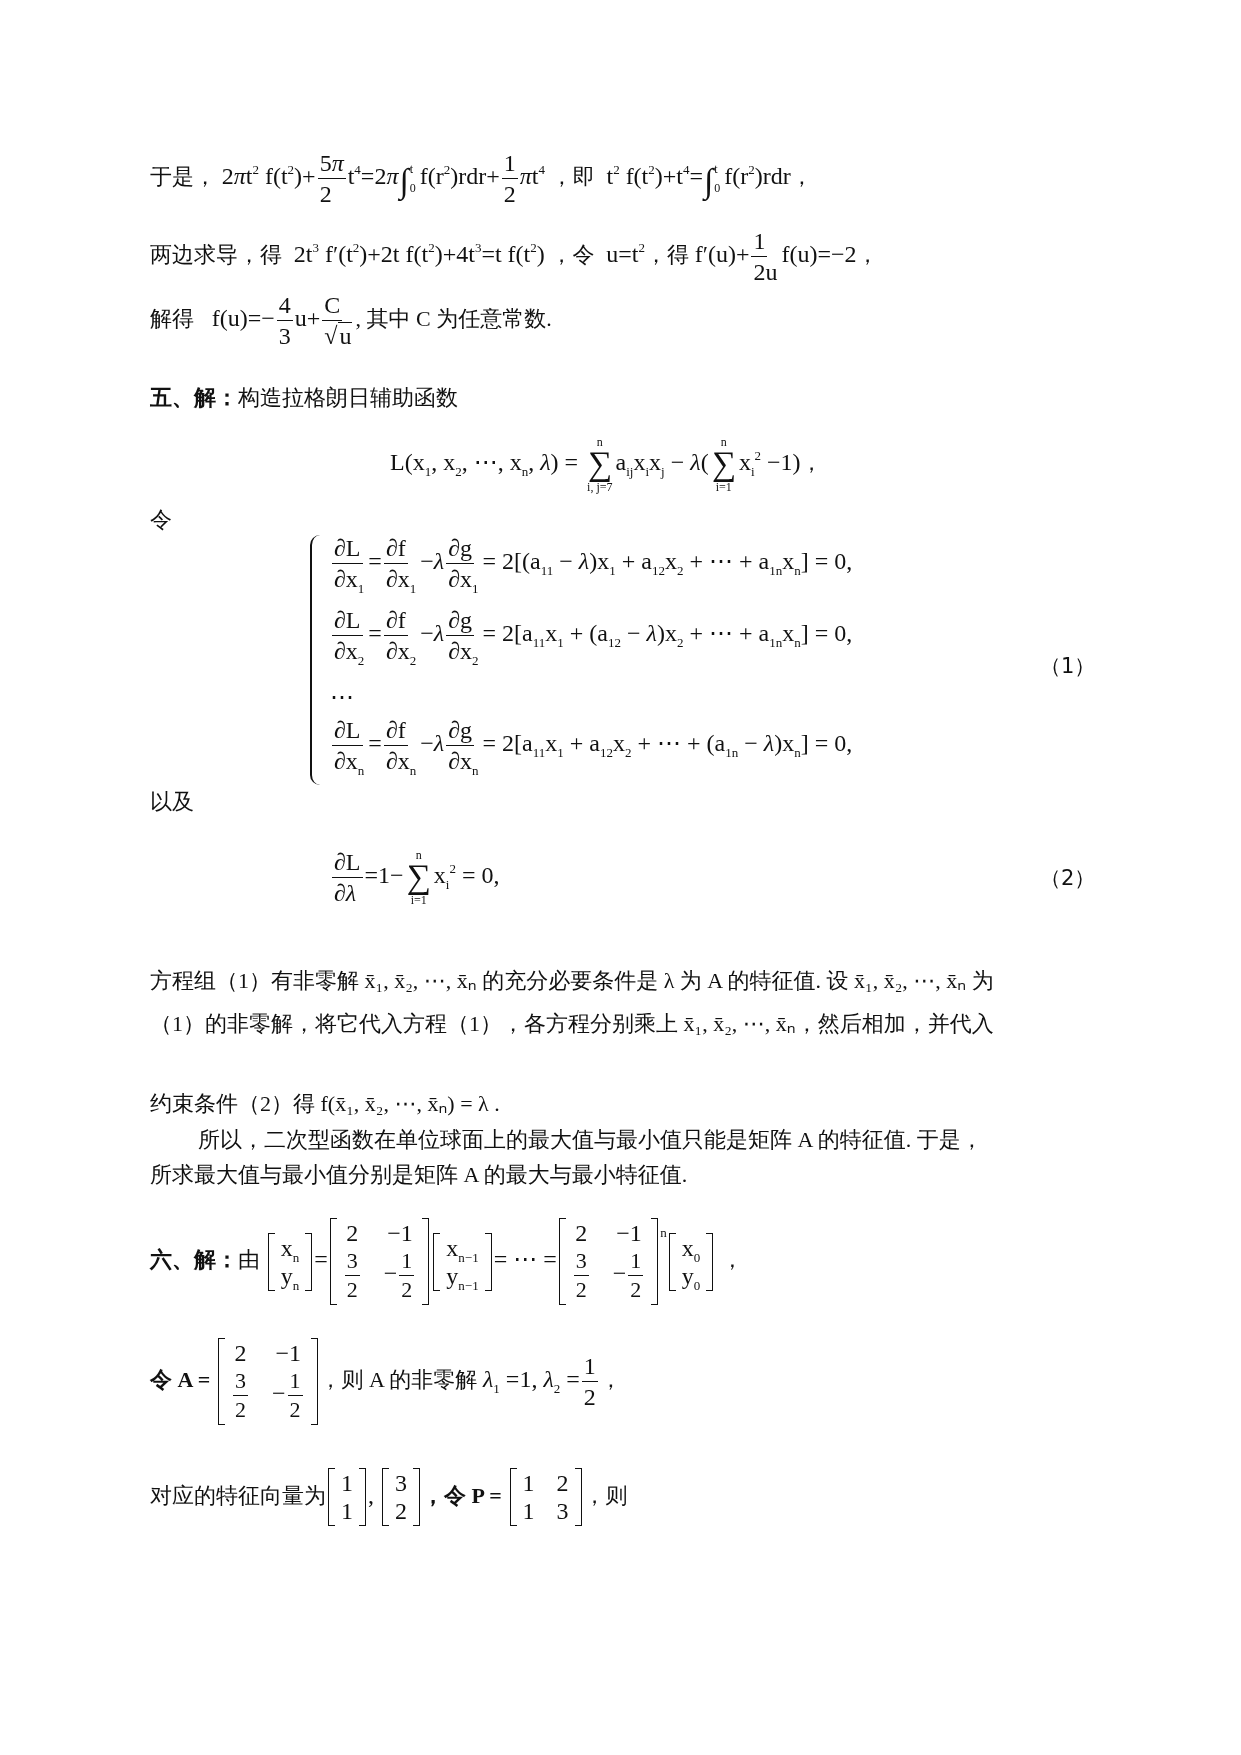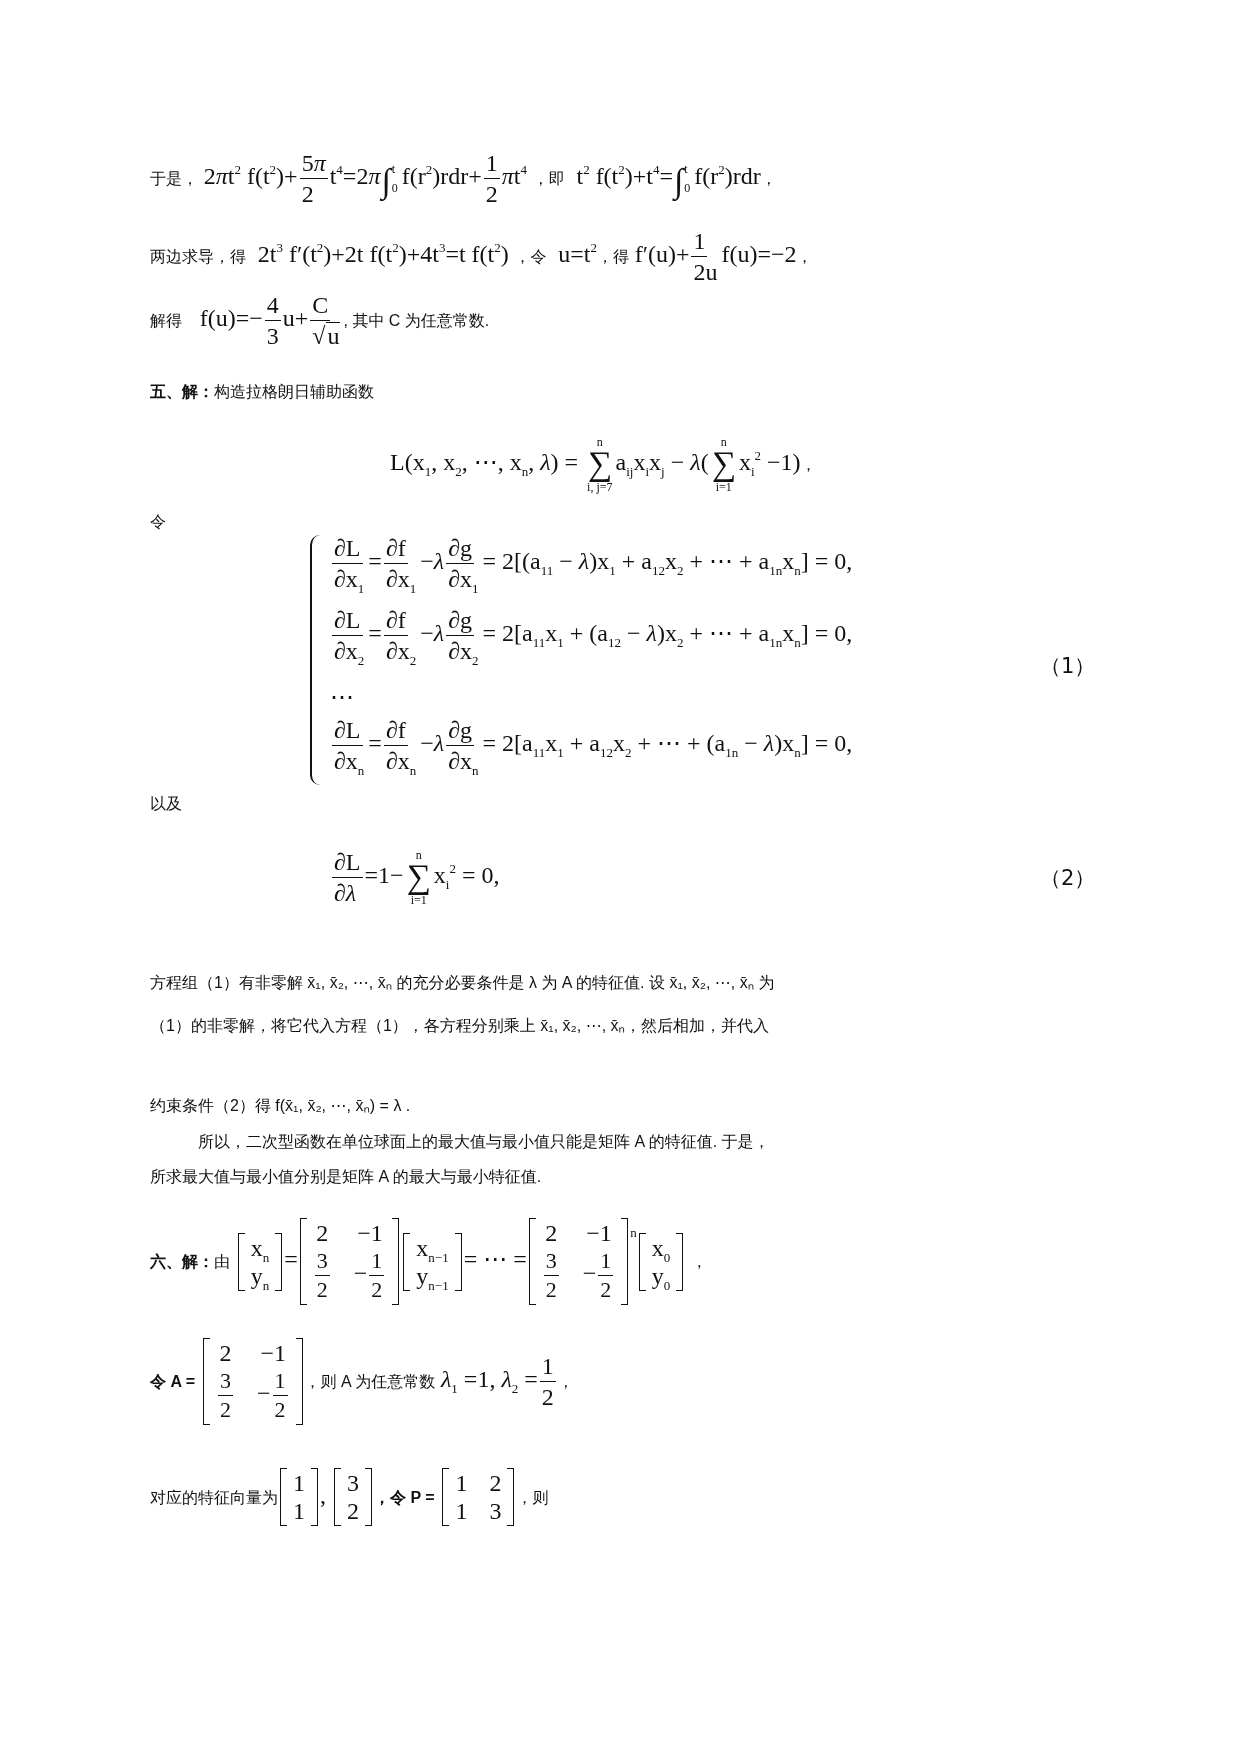--- a/index.html
+++ b/index.html
@@ -1,20 +1,20 @@
 <!DOCTYPE html>
 <html><head>
 <meta charset="utf-8">
 <style>
   html, body { margin: 0; padding: 0; background: #ffffff; }
   body { width: 1241px; height: 1755px; position: relative; overflow: hidden;
          font-family: "Liberation Serif", "DejaVu Serif", serif; color: #111; }
   .line { position: absolute; left: 150px; font-size: 23px; white-space: nowrap; line-height: 1; }
   .m { font-family: "Liberation Serif", "DejaVu Serif", serif; font-size: 24px; }
-  .cn { font-family: Liberation Sans, sans-serif; font-size: 16px; }
+  .cn { font-family: Liberation Serif, serif; font-size: 22px; }
   .bold { font-weight: bold; }
   sup { font-size: 13px; vertical-align: 10px; line-height: 0; }
   sub { font-size: 13px; vertical-align: -6px; line-height: 0; }
   .frac { display: inline-flex; flex-direction: column; align-items: flex-start; vertical-align: middle; margin: 0 2px; }
   .frac .num { padding: 0 2px 2px; border-bottom: 1.5px solid #111; line-height: 1.1; }
   .frac .den { padding: 2px 2px 0; line-height: 1.1; }
   .intg { font-size: 34px; vertical-align: -8px; margin: 0 1px; }
   .lims { display: inline-flex; flex-direction: column; font-size: 12px; vertical-align: middle; line-height: 1.6; margin-right: 4px; }
   .sum { display: inline-flex; flex-direction: column; align-items: center; vertical-align: middle; margin: 0 3px; }
   .sum .sig { font-size: 34px; line-height: 0.9; }
@@ -70,21 +70,21 @@
   <span class="cn">解得</span>
   <span class="m">&nbsp;&nbsp;f(u)=−<span class="frac">
         <span class="num">4</span>
         <span class="den">3</span>
       </span>u+<span class="frac">
         <span class="num">C</span>
         <span class="den">√<span class="sqrt">u</span></span>
       </span></span><span class="cn">, 其中 C 为任意常数.</span>
 </div>
 
-<div class="line" style="top:378px;">
+<div class="line" style="top:386px;">
   <span class="cn bold">五、解：</span><span class="cn">构造拉格朗日辅助函数</span>
 </div>
 
 <div class="line" style="left:390px; top:435px;">
   <span class="m">L(x<sub>1</sub>, x<sub>2</sub>, ⋯, x<sub>n</sub>, <i>λ</i>) = <span class="sum">
         <span class="lim">n</span>
         <span class="sig">∑</span>
         <span class="lim">i, j=7</span>
       </span>a<sub>ij</sub>x<sub>i</sub>x<sub>j</sub> − <i>λ</i>(<span class="sum">
         <span class="lim">n</span>
@@ -239,21 +239,21 @@
           <span class="frac small-frac">
             <span class="num">3</span>
             <span class="den">2</span>
           </span>
           <span>−<span class="frac small-frac">
               <span class="num">1</span>
               <span class="den">2</span>
             </span></span>
         </span>
         <span class="rb"></span>
-      </span></span><span class="cn">，则 A 为任意常数</span>
+      </span></span><span class="cn">，则 A 的非零解</span>
   <span class="m"><i>λ</i><sub>1</sub> =1, <i>λ</i><sub>2</sub> =<span class="frac">
         <span class="num">1</span>
         <span class="den">2</span>
       </span></span><span class="cn">，</span>
 </div>
 
 <div class="line" style="top:1468px;">
   <span class="cn">对应的特征向量为</span><span class="m"><span class="mat col">
         <span class="lb"></span>
         <span class="grid" style="grid-template-columns:auto;">

